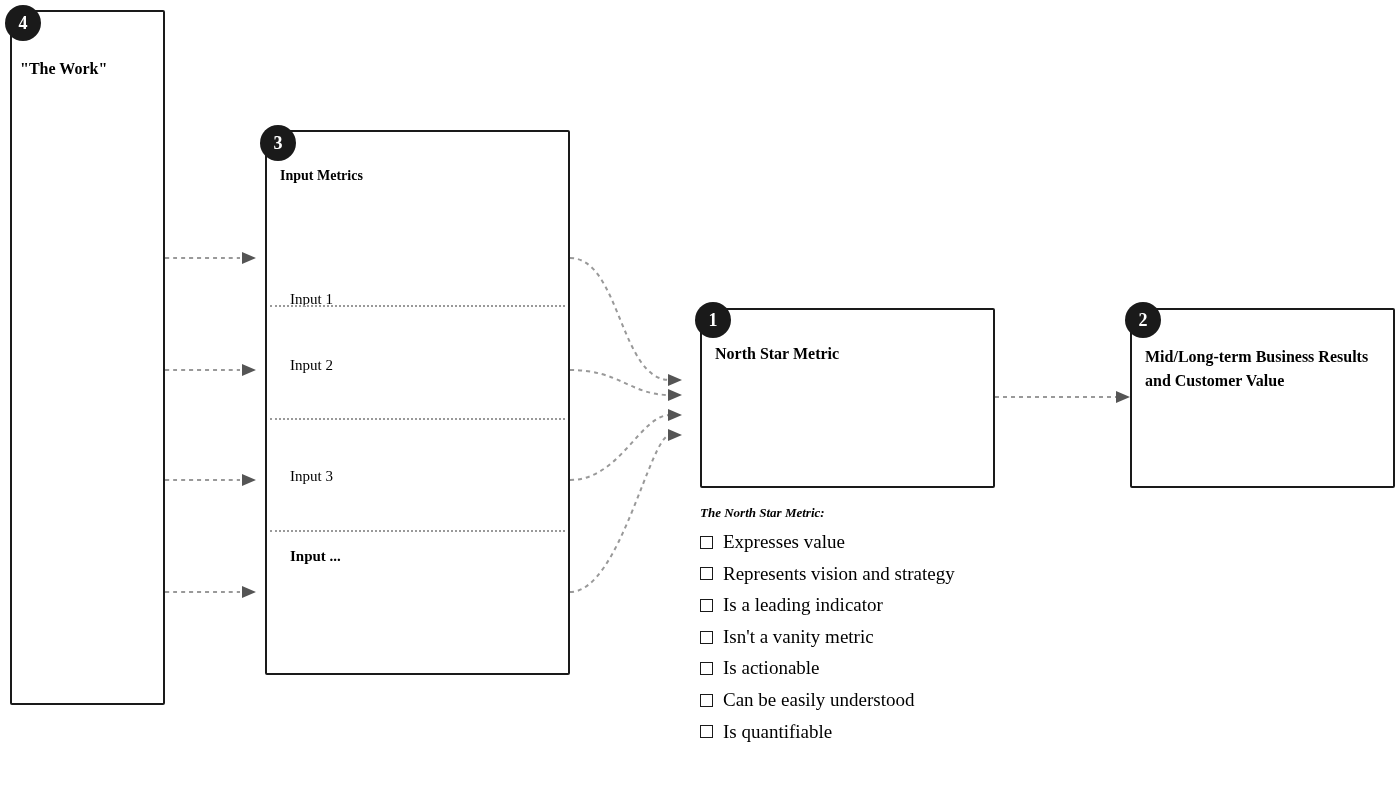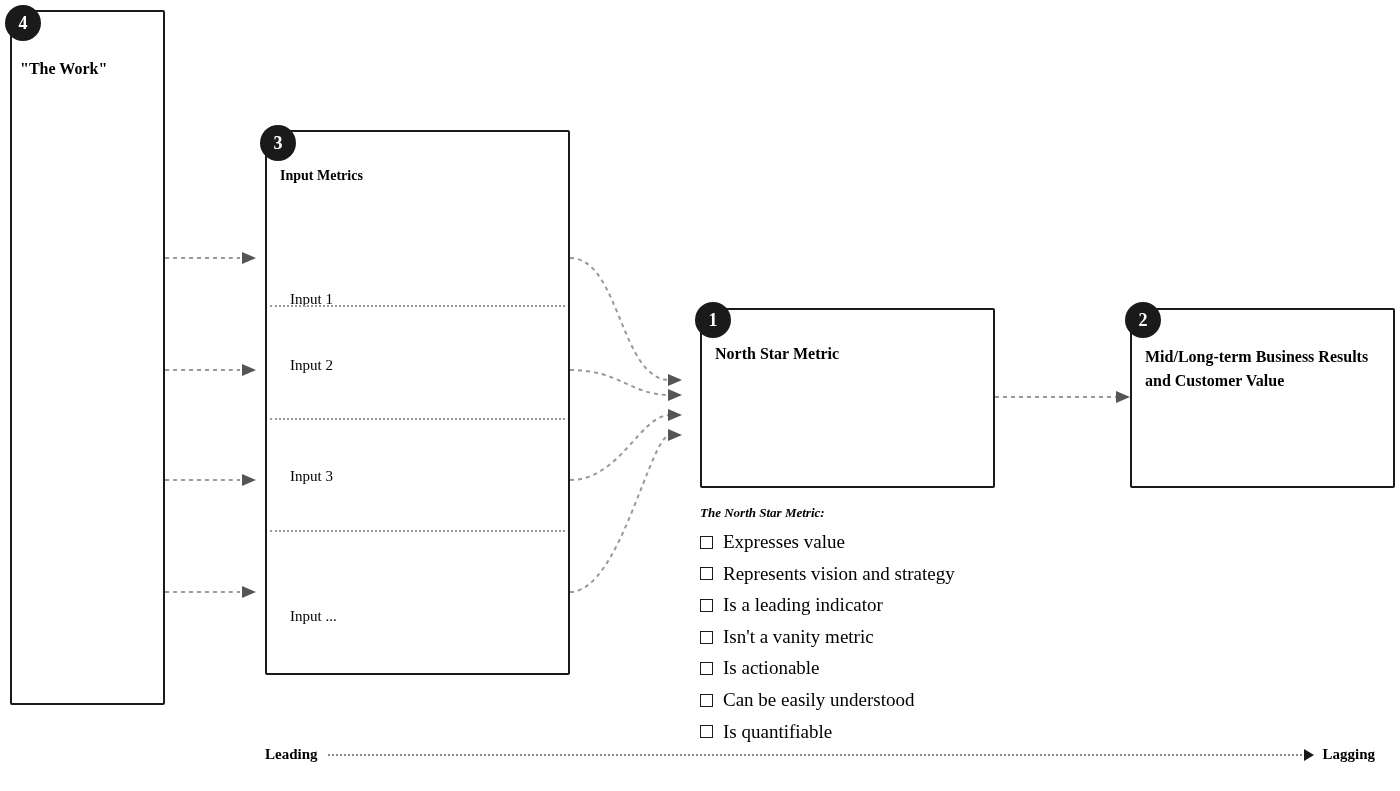--- a/index.html
+++ b/index.html
@@ -88,21 +88,21 @@
     .input-item {
       position: absolute;
       font-size: 15px;
       font-family: Georgia, serif;
       left: 290px;
     }
 
     .input-1 { top: 245px; margin-top: 46px; }
     .input-2 { top: 357px; }
     .input-3 { top: 468px; }
-    .input-4 { top: 608px; }
+    .input-4 { top: 548px; font-weight: bold; }
 
     
     .h-dotted-line {
       position: absolute;
       border-top: 2px dotted #999;
       left: 270px;
     }
     .h-line-1 { top: 305px; width: 295px; }
     .h-line-2 { top: 418px; width: 295px; }
     .h-line-3 { top: 530px; width: 295px; }
@@ -290,21 +290,14 @@
     <div class="checklist-item">
       <span class="checkbox-sq"></span>
       <span>Can be easily understood</span>
     </div>
     <div class="checklist-item">
       <span class="checkbox-sq"></span>
       <span>Is quantifiable</span>
     </div>
   </div>
 
-  <div style="position: absolute; bottom: 28px; left: 265px; right: 25px; display: flex; align-items: center;">
-    <span style="font-size:15px; font-weight:bold; font-family:Georgia,serif; white-space:nowrap; margin-right:10px;">Leading</span>
-    <div style="flex:1; border-top: 2px dotted #888; position:relative;"></div>
-
-    <span style="display:inline-block; width:0; height:0; border-top:6px solid transparent; border-bottom:6px solid transparent; border-left:10px solid #1a1a1a; margin-left:2px;"></span>
-    <span style="font-size:15px; font-weight:bold; font-family:Georgia,serif; white-space:nowrap; margin-left:8px;">Lagging</span>
-  </div>
 
 </div>
 
 </body></html>

